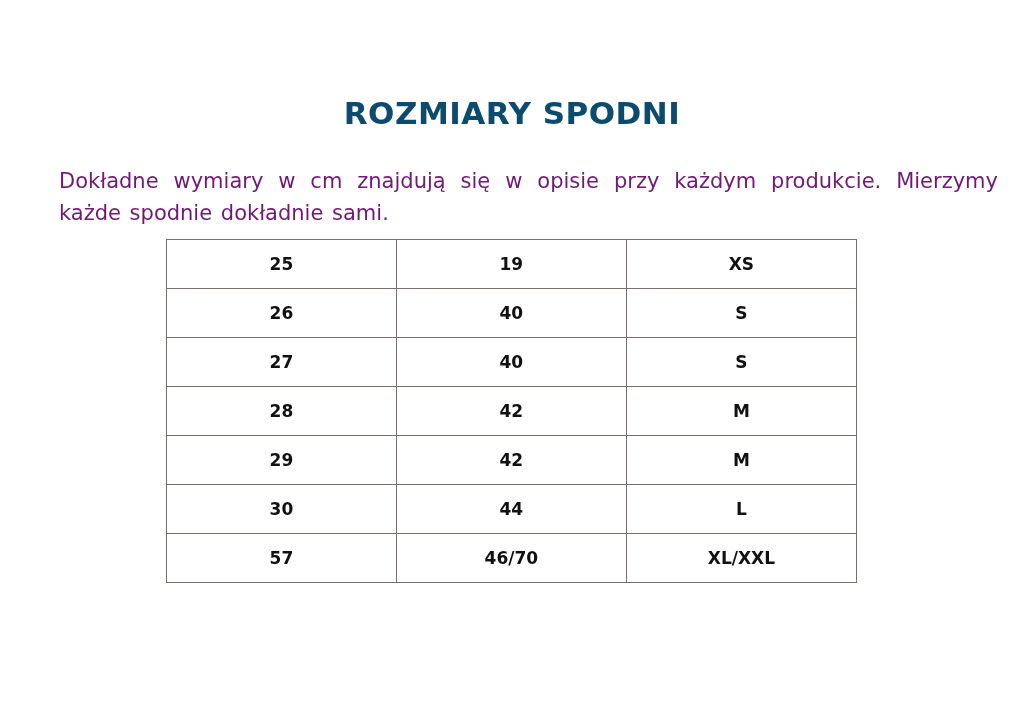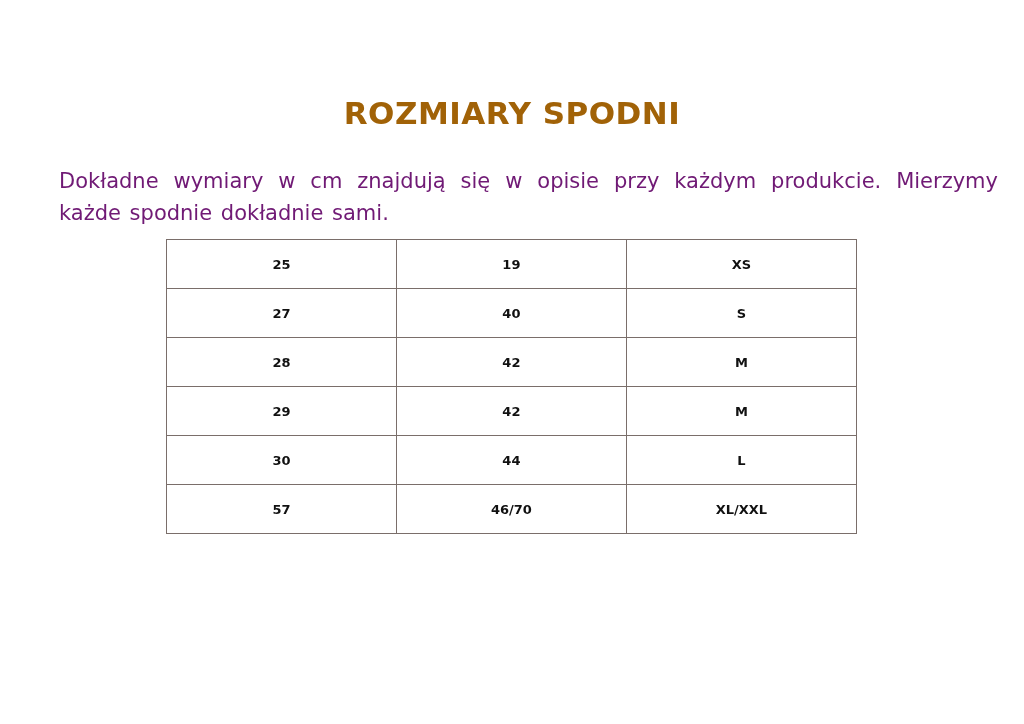--- a/index.html
+++ b/index.html
@@ -18,21 +18,21 @@
     .title {
       position: absolute;
       left: 0;
       width: 1024px;
       top: 70px;
       text-align: center;
       font-family: "DejaVu Sans", sans-serif;
       font-weight: bold;
       font-size: 31px;
       letter-spacing: 0.5px;
-      color: #a16207;
+      color: #0c4a6e;
       line-height: 44px;
     }
     .description {
       position: absolute;
       left: 59px;
       width: 939px;
       top: 144px;
       font-family: "DejaVu Sans", sans-serif;
       font-size: 21px;
       line-height: 32px;
@@ -49,38 +49,43 @@
       border-collapse: collapse;
     }
     table.sizes td {
       border: 1.5px solid #7a6e6a;
       height: 48px;
       width: 230px;
       text-align: center;
       vertical-align: middle;
       font-family: "DejaVu Sans", sans-serif;
       font-weight: bold;
-      font-size: 13px;
+      font-size: 17px;
       color: #111111;
       padding: 0;
     }
   </style>
 </head>
 <body>
 
 <h1 class="title">ROZMIARY SPODNI</h1>
 
 <p class="description">Dokładne wymiary w cm znajdują się w opisie przy każdym produkcie. Mierzymy każde spodnie dokładnie sami.</p>
 
 <table class="sizes">
   <tbody>
     <tr>
       <td>25</td>
       <td>19</td>
       <td>XS</td>
+    </tr>
+    <tr>
+      <td>26</td>
+      <td>40</td>
+      <td>S</td>
     </tr>
     <tr>
       <td>27</td>
       <td>40</td>
       <td>S</td>
     </tr>
     <tr>
       <td>28</td>
       <td>42</td>
       <td>M</td>

